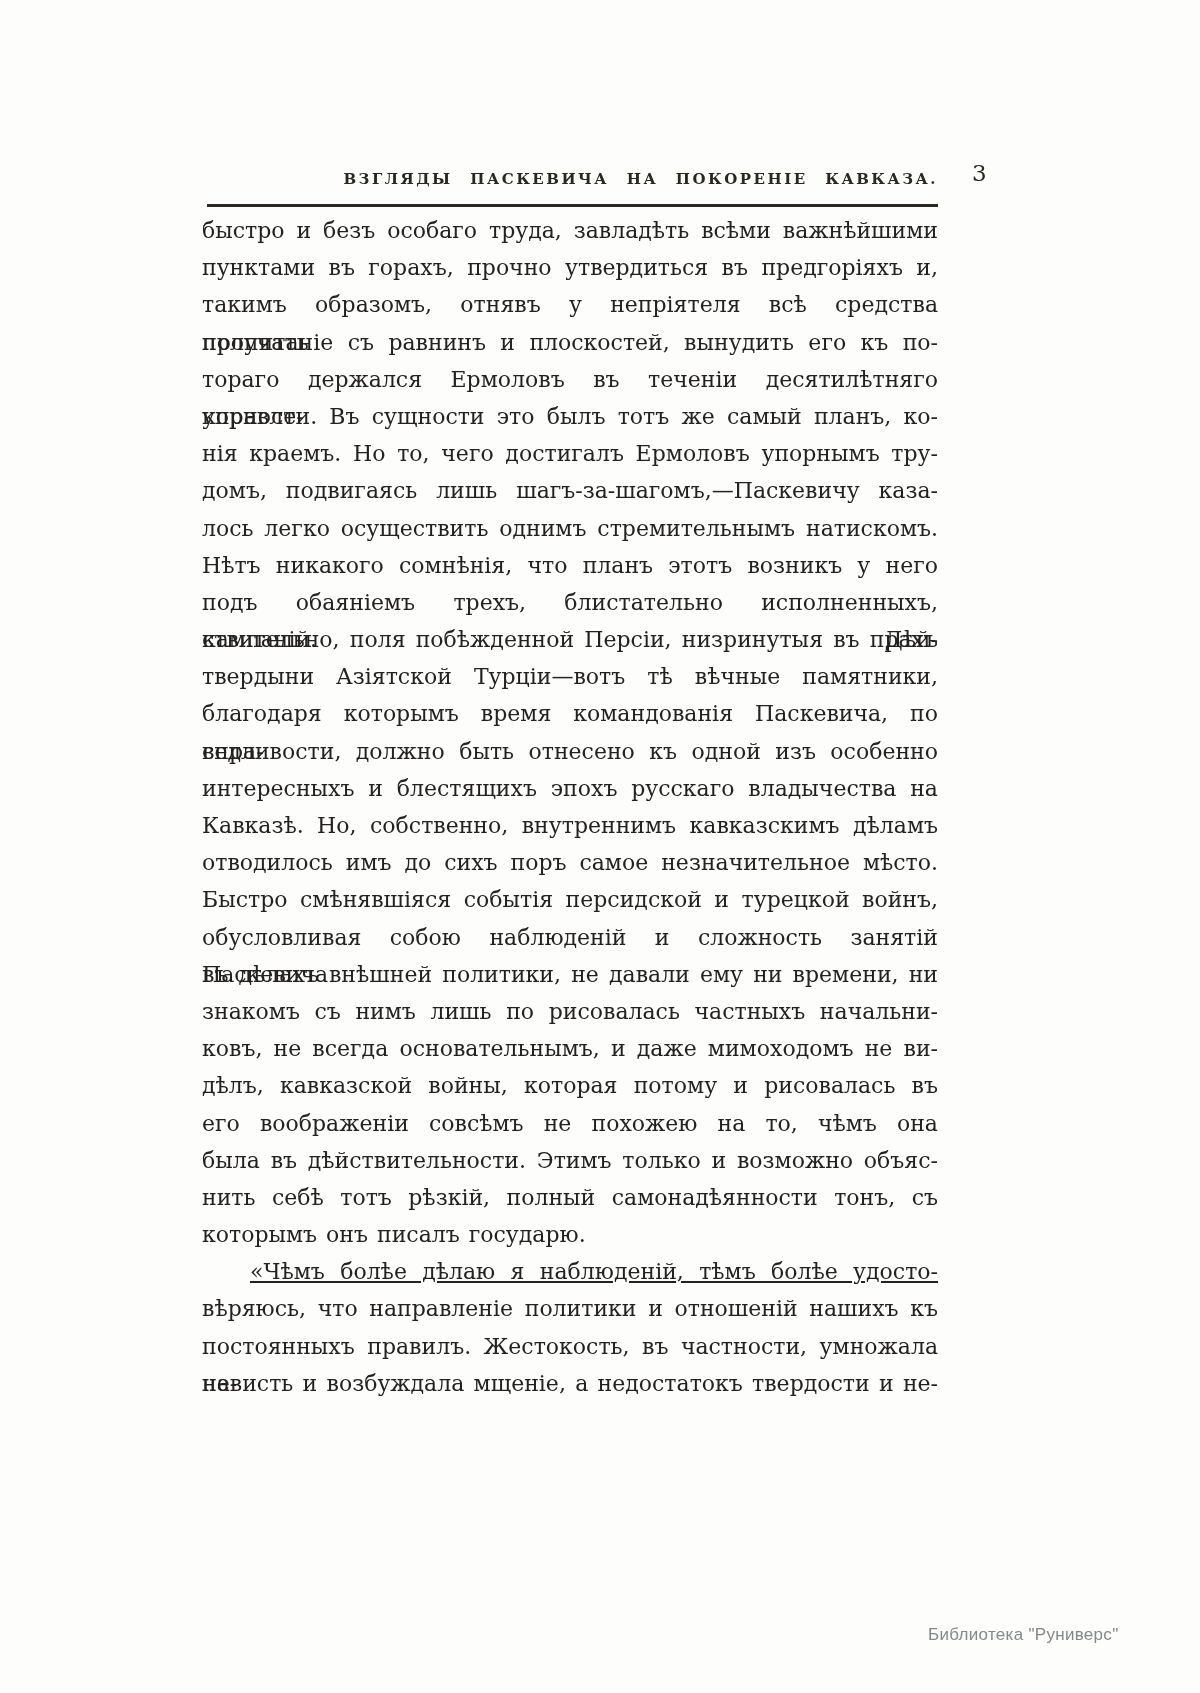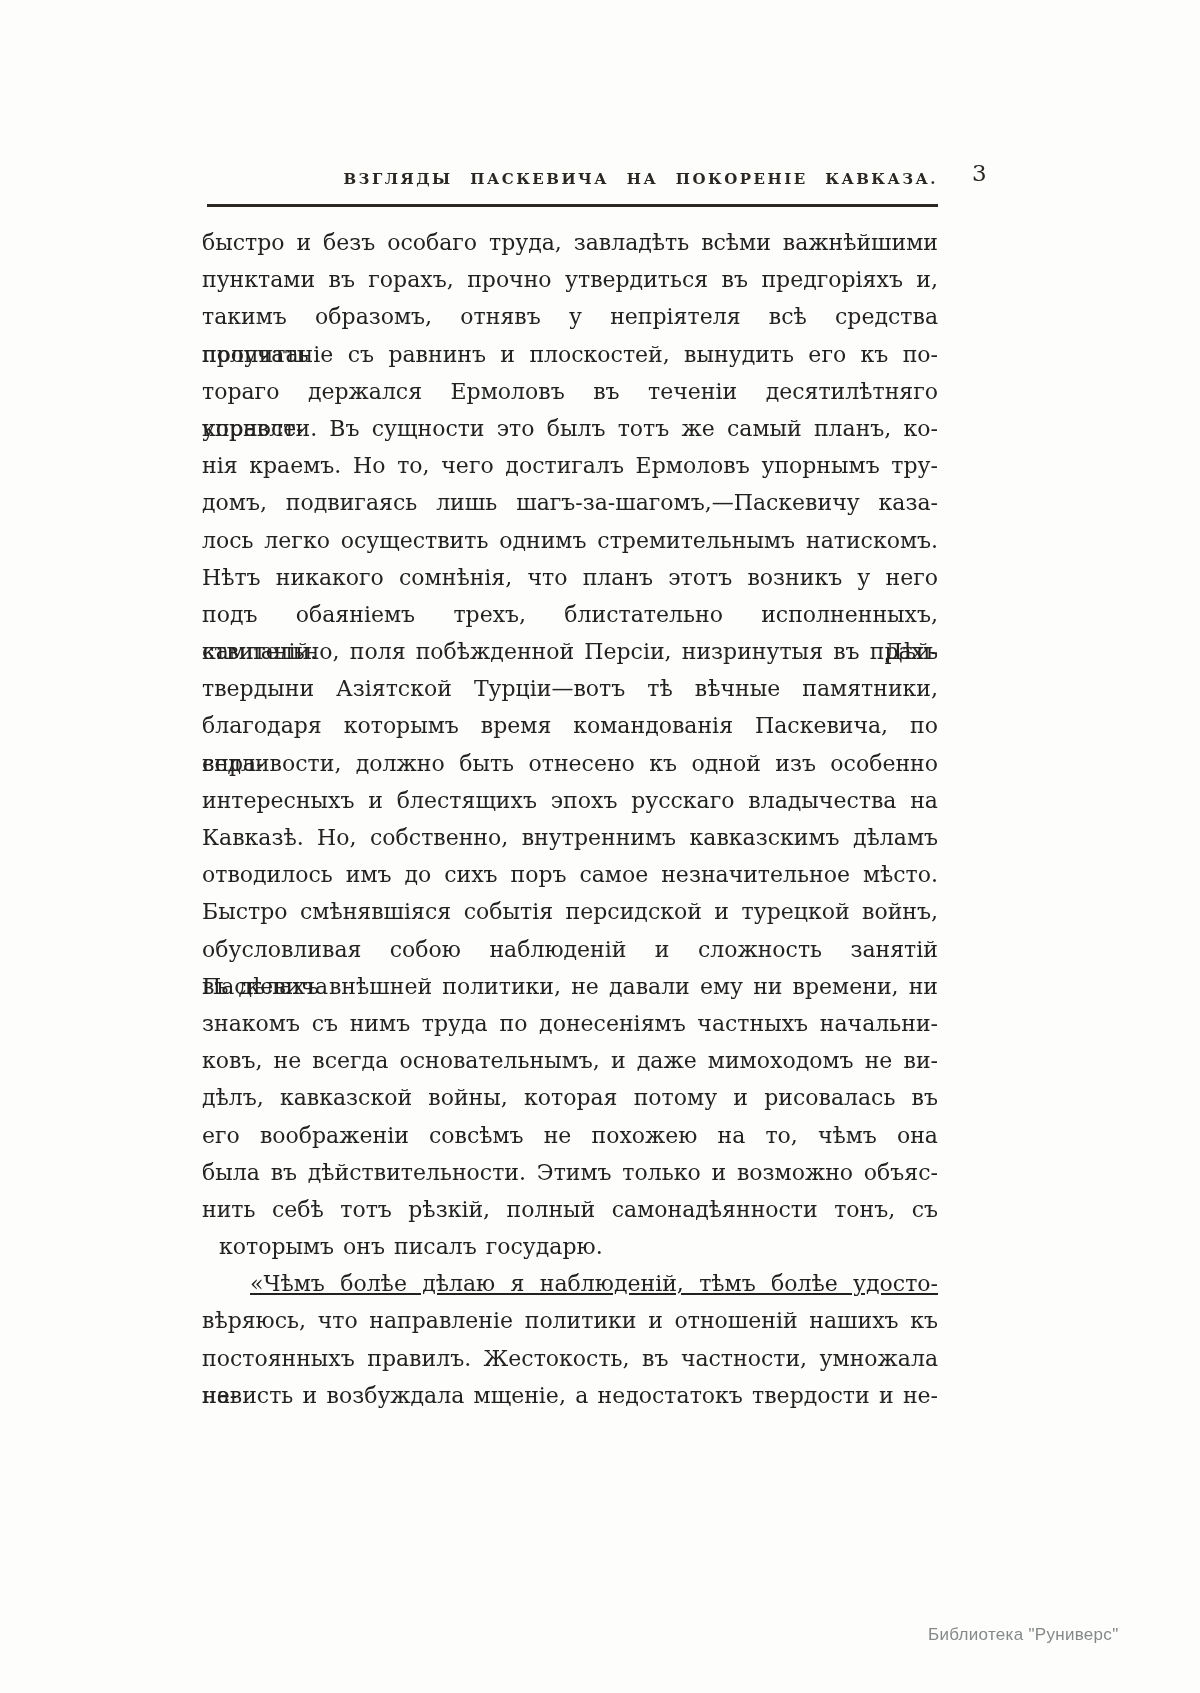--- a/index.html
+++ b/index.html
@@ -39,38 +39,37 @@
   .head-rule {
     position: absolute;
     top: 204px;
     left: 207px;
     width: 731px;
     height: 3px;
     background: linear-gradient(to bottom, #2b2824 0 1.6px, #8a857e 1.6px 2.2px, #2b2824 2.2px 3px);
   }
   .body-text {
     position: absolute;
-    top: 224px;
+    top: 212px;
     left: 202px;
     width: 736px;
     font-size: 22px;
     line-height: 37.2px;
     word-spacing: 2px;
   }
   .line {
     text-align: justify;
     text-align-last: justify;
     white-space: normal;
     height: 37.2px;
     overflow: visible;
   }
   .line.left {
     text-align: center;
     text-align-last: left;
-    margin-left: 17px;
   }
   .line.indent {
     padding-left: 48px;
     text-decoration: underline;
   }
   .watermark {
     position: absolute;
     top: 1625px;
     left: 928px;
     font-family: "Liberation Sans", sans-serif;
@@ -106,21 +105,21 @@
       <div class="line">ствительно, поля побѣжденной Персіи, низринутыя въ прахъ</div>
       <div class="line">твердыни Азіятской Турціи—вотъ тѣ вѣчные памятники,</div>
       <div class="line">благодаря которымъ время командованія Паскевича, по спра-</div>
       <div class="line">ведливости, должно быть отнесено къ одной изъ особенно</div>
       <div class="line">интересныхъ и блестящихъ эпохъ русскаго владычества на</div>
       <div class="line">Кавказѣ. Но, собственно, внутреннимъ кавказскимъ дѣламъ</div>
       <div class="line">отводилось имъ до сихъ поръ самое незначительное мѣсто.</div>
       <div class="line">Быстро смѣнявшіяся событія персидской и турецкой войнъ,</div>
       <div class="line">обусловливая собою наблюденій и сложность занятій Паскевича</div>
       <div class="line">въ дѣлахъ внѣшней политики, не давали ему ни времени, ни</div>
-      <div class="line">знакомъ съ нимъ труда по донесеніямъ частныхъ начальни-</div>
+      <div class="line">знакомъ съ нимъ лишь по рисовалась частныхъ начальни-</div>
       <div class="line">ковъ, не всегда основательнымъ, и даже мимоходомъ не ви-</div>
       <div class="line">дѣлъ, кавказской войны, которая потому и рисовалась въ</div>
       <div class="line">его воображеніи совсѣмъ не похожею на то, чѣмъ она</div>
       <div class="line">была въ дѣйствительности. Этимъ только и возможно объяс-</div>
       <div class="line">нить себѣ тотъ рѣзкій, полный самонадѣянности тонъ, съ</div>
       <div class="line left">которымъ онъ писалъ государю.</div>
       <div class="line indent">«Чѣмъ болѣе дѣлаю я наблюденій, тѣмъ болѣе удосто-</div>
       <div class="line">вѣряюсь, что направленіе политики и отношеній нашихъ къ</div>
       <div class="line">постоянныхъ правилъ. Жестокость, въ частности, умножала не-</div>
       <div class="line">нависть и возбуждала мщеніе, а недостатокъ твердости и не-</div>

